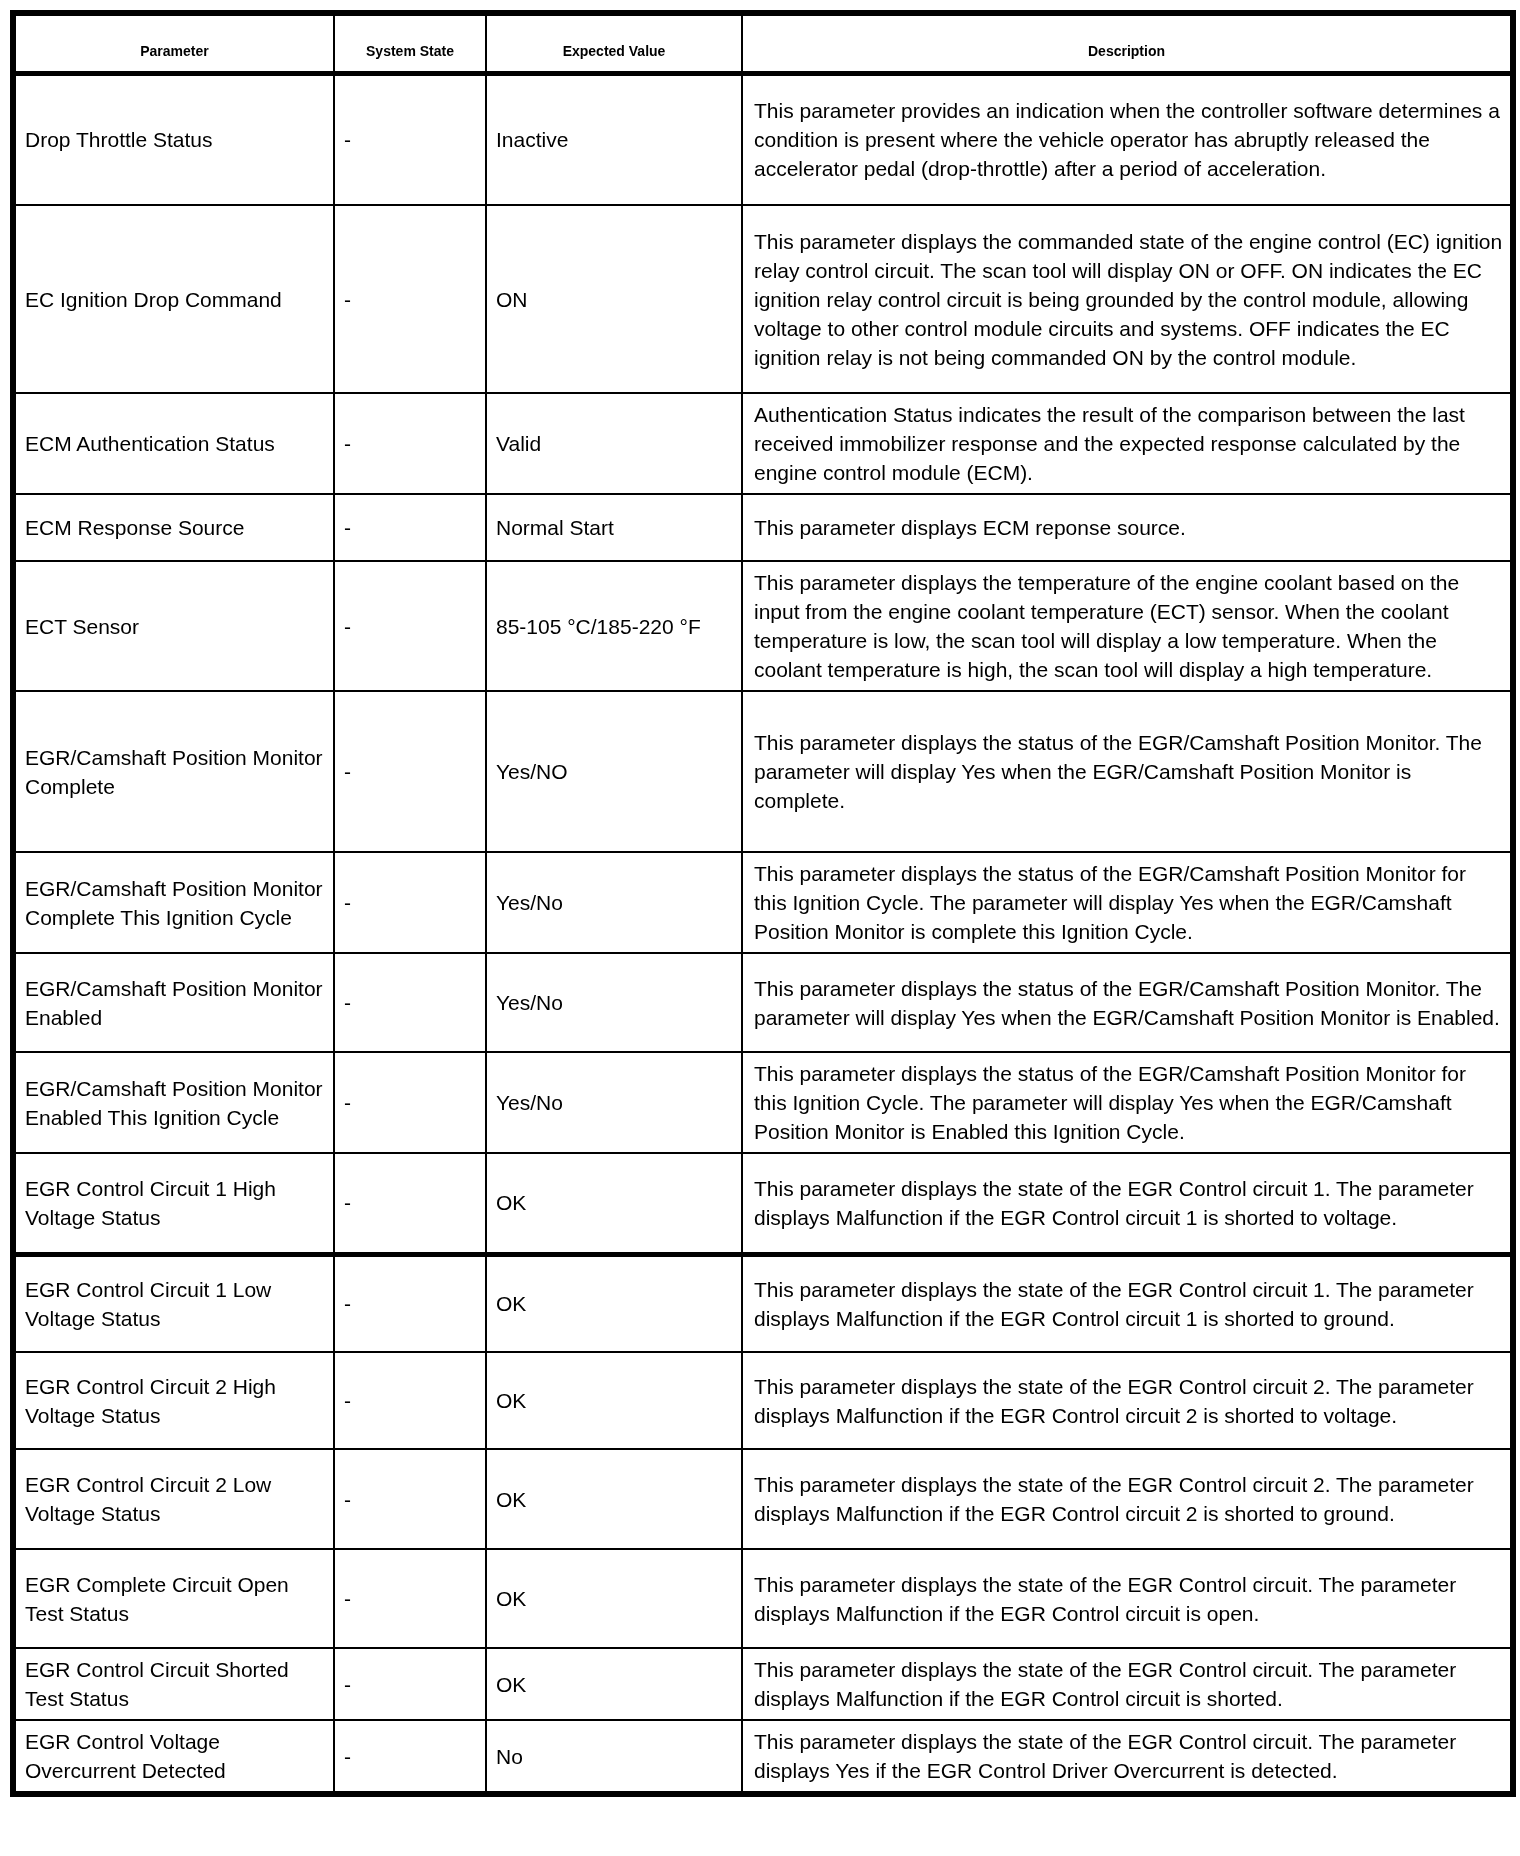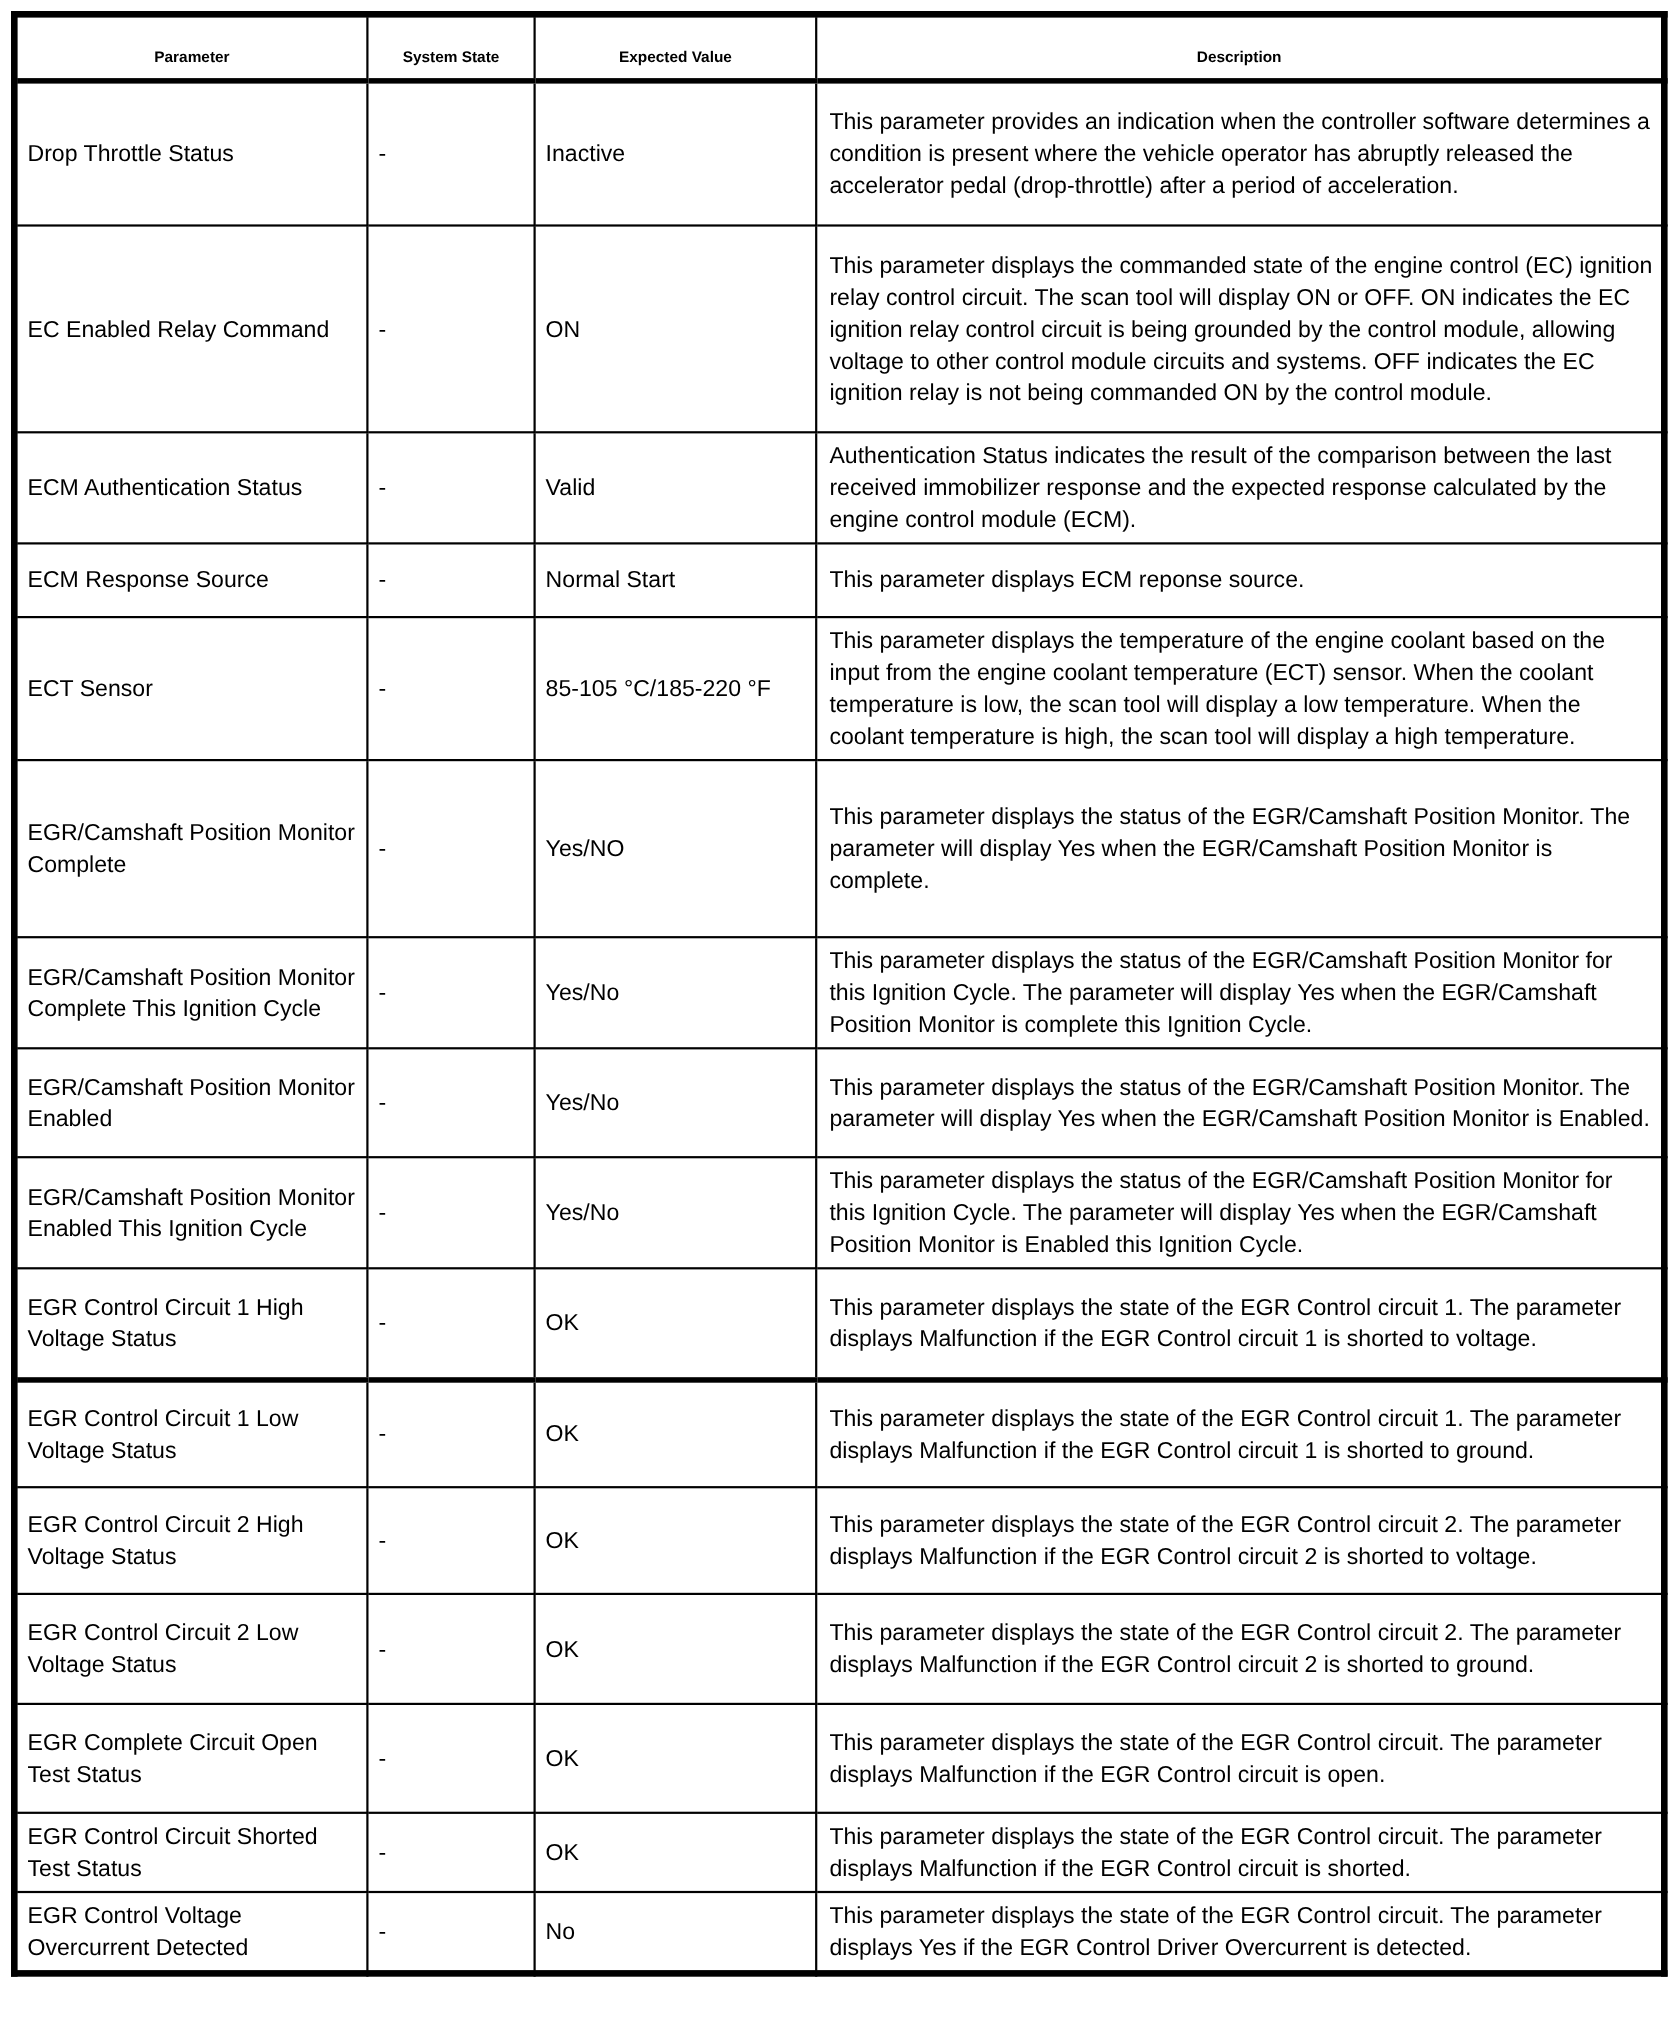--- a/index.html
+++ b/index.html
@@ -94,21 +94,21 @@
       </tr>
     </thead>
     <tbody id="table-body">
         <tr>
     <td class="col-param">Drop Throttle Status</td>
     <td class="col-state">-</td>
     <td class="col-value">Inactive</td>
     <td class="col-desc">This parameter provides an indication when the controller software determines a condition is present where the vehicle operator has abruptly released the accelerator pedal (drop-throttle) after a period of acceleration.</td>
   </tr>
         <tr>
-    <td class="col-param">EC Enabled Relay Command</td>
+    <td class="col-param">EC Ignition Drop Command</td>
     <td class="col-state">-</td>
     <td class="col-value">ON</td>
     <td class="col-desc">This parameter displays the commanded state of the engine control (EC) ignition relay control circuit. The scan tool will display ON or OFF. ON indicates the EC ignition relay control circuit is being grounded by the control module, allowing voltage to other control module circuits and systems. OFF indicates the EC ignition relay is not being commanded ON by the control module.</td>
   </tr>
         <tr>
     <td class="col-param">ECM Authentication Status</td>
     <td class="col-state">-</td>
     <td class="col-value">Valid</td>
     <td class="col-desc">Authentication Status indicates the result of the comparison between the last received immobilizer response and the expected response calculated by the engine control module (ECM).</td>
   </tr>

